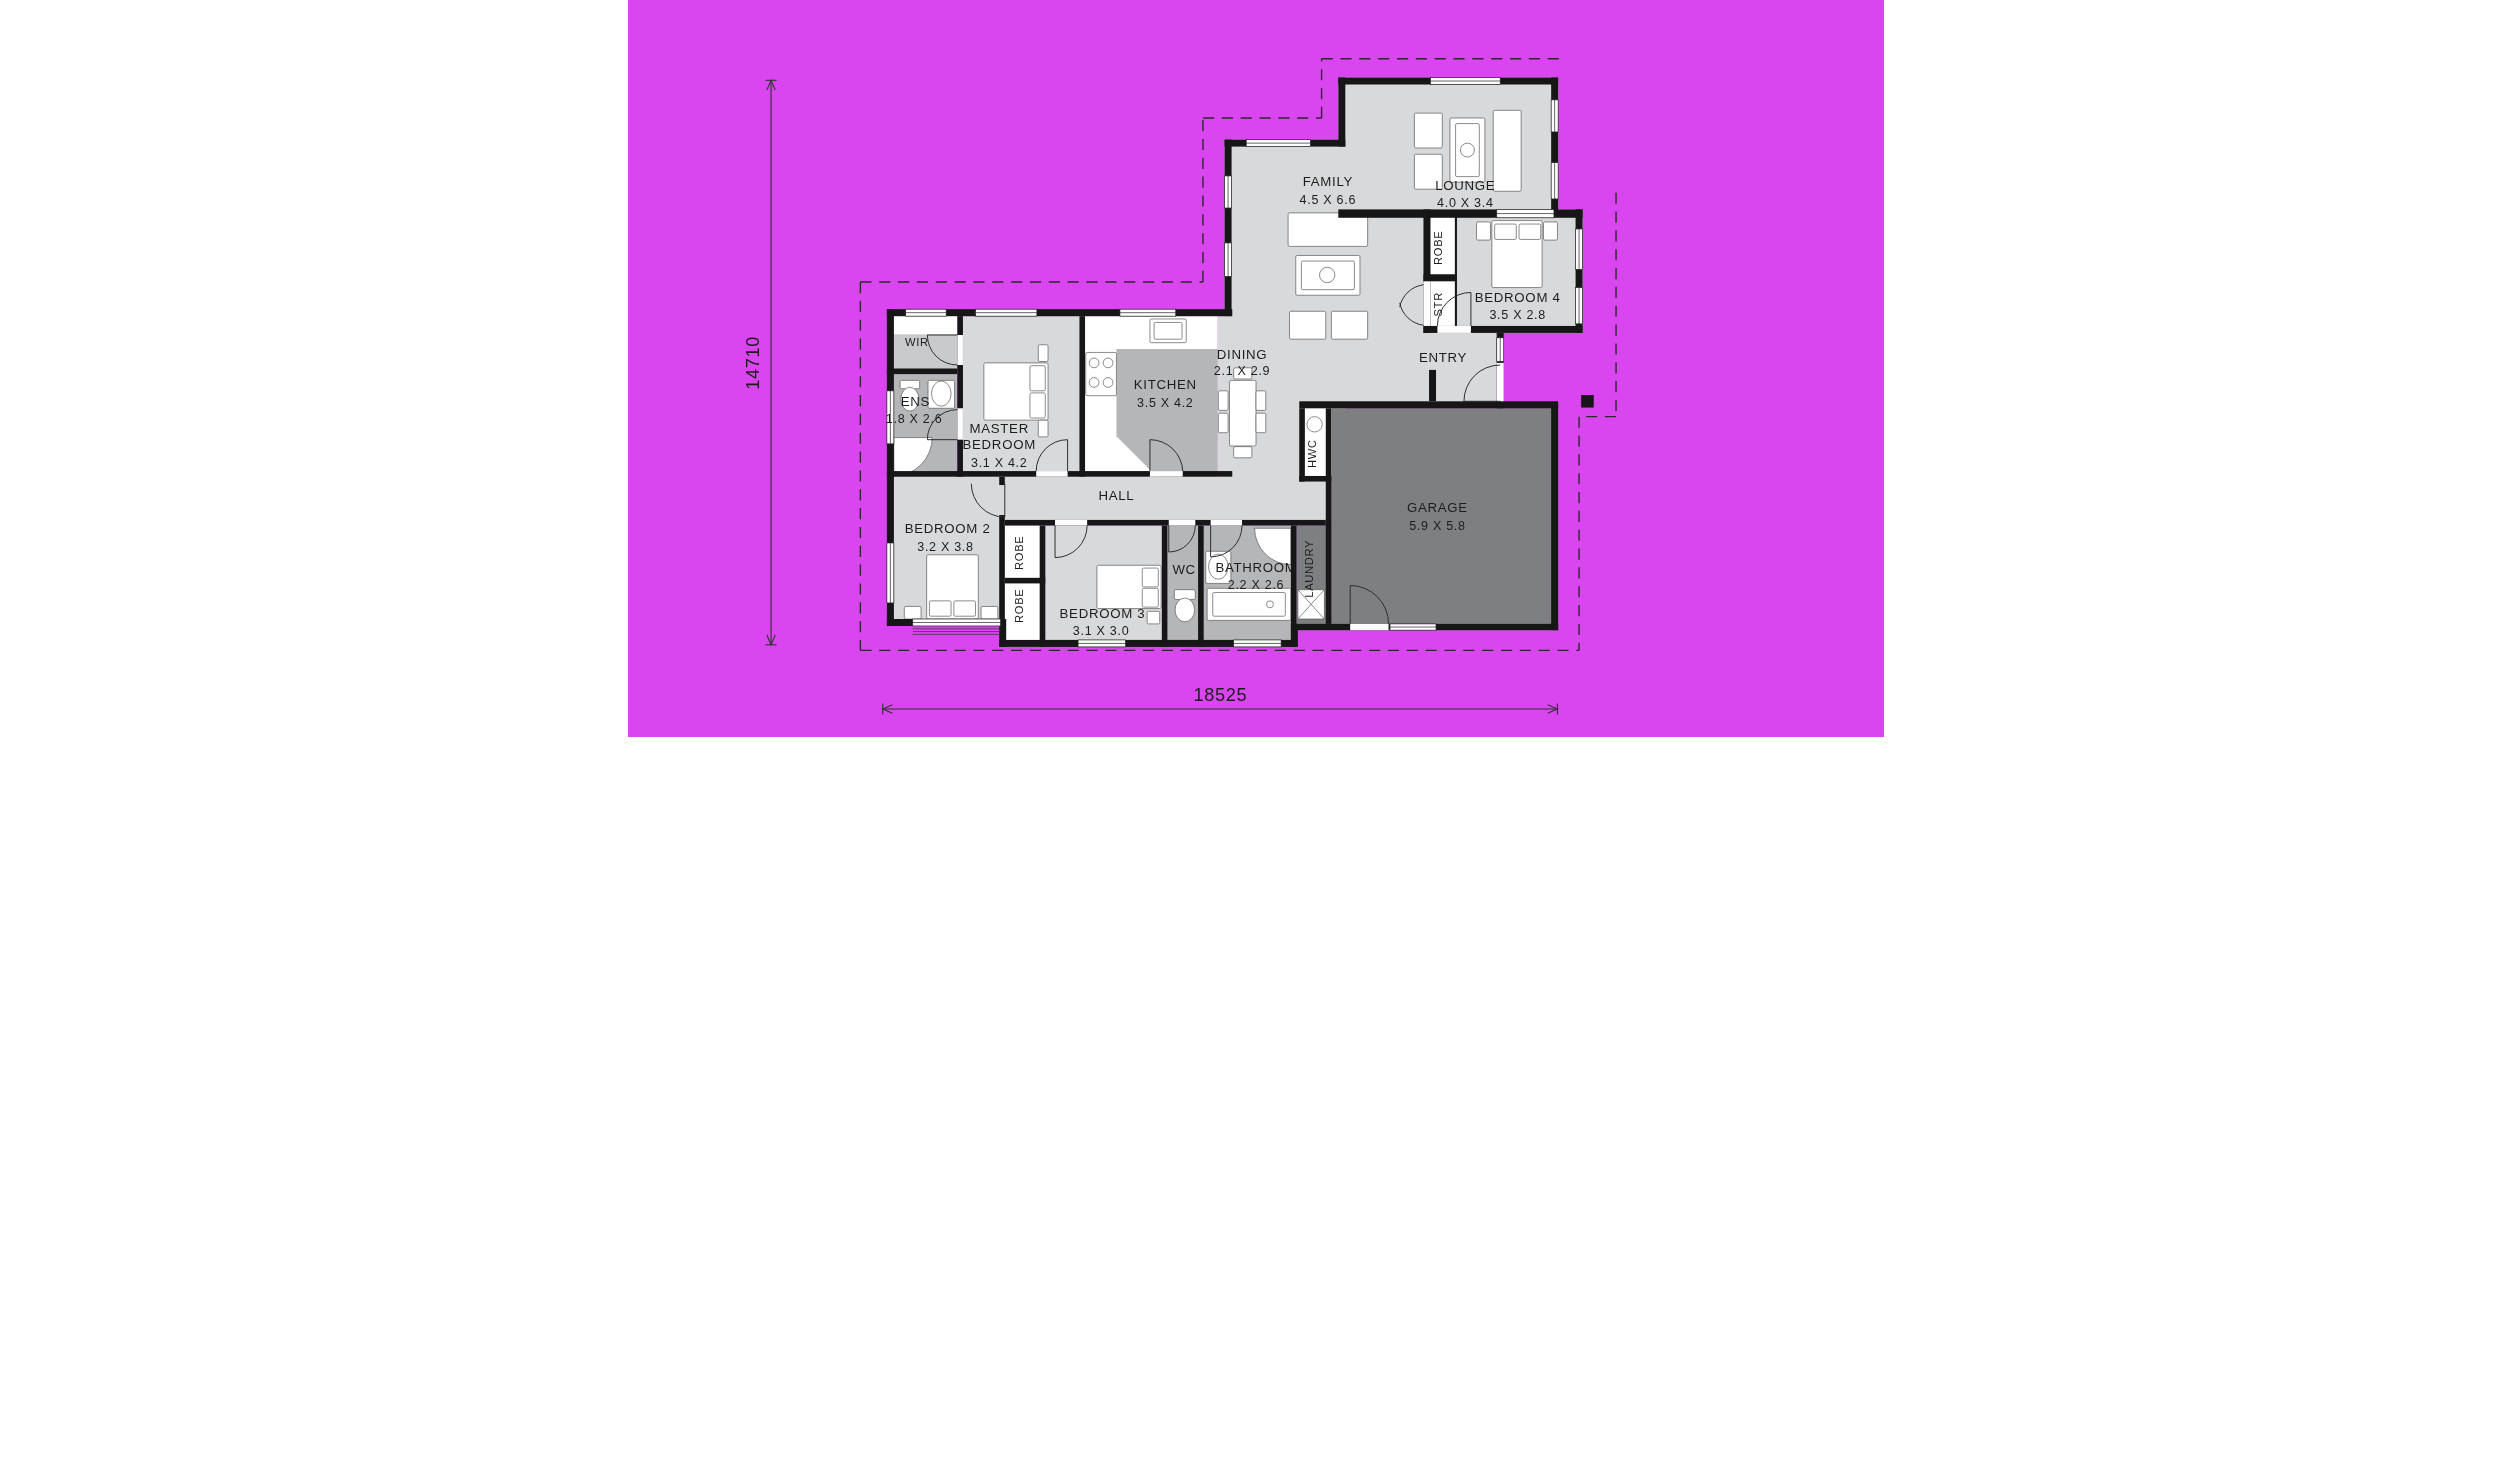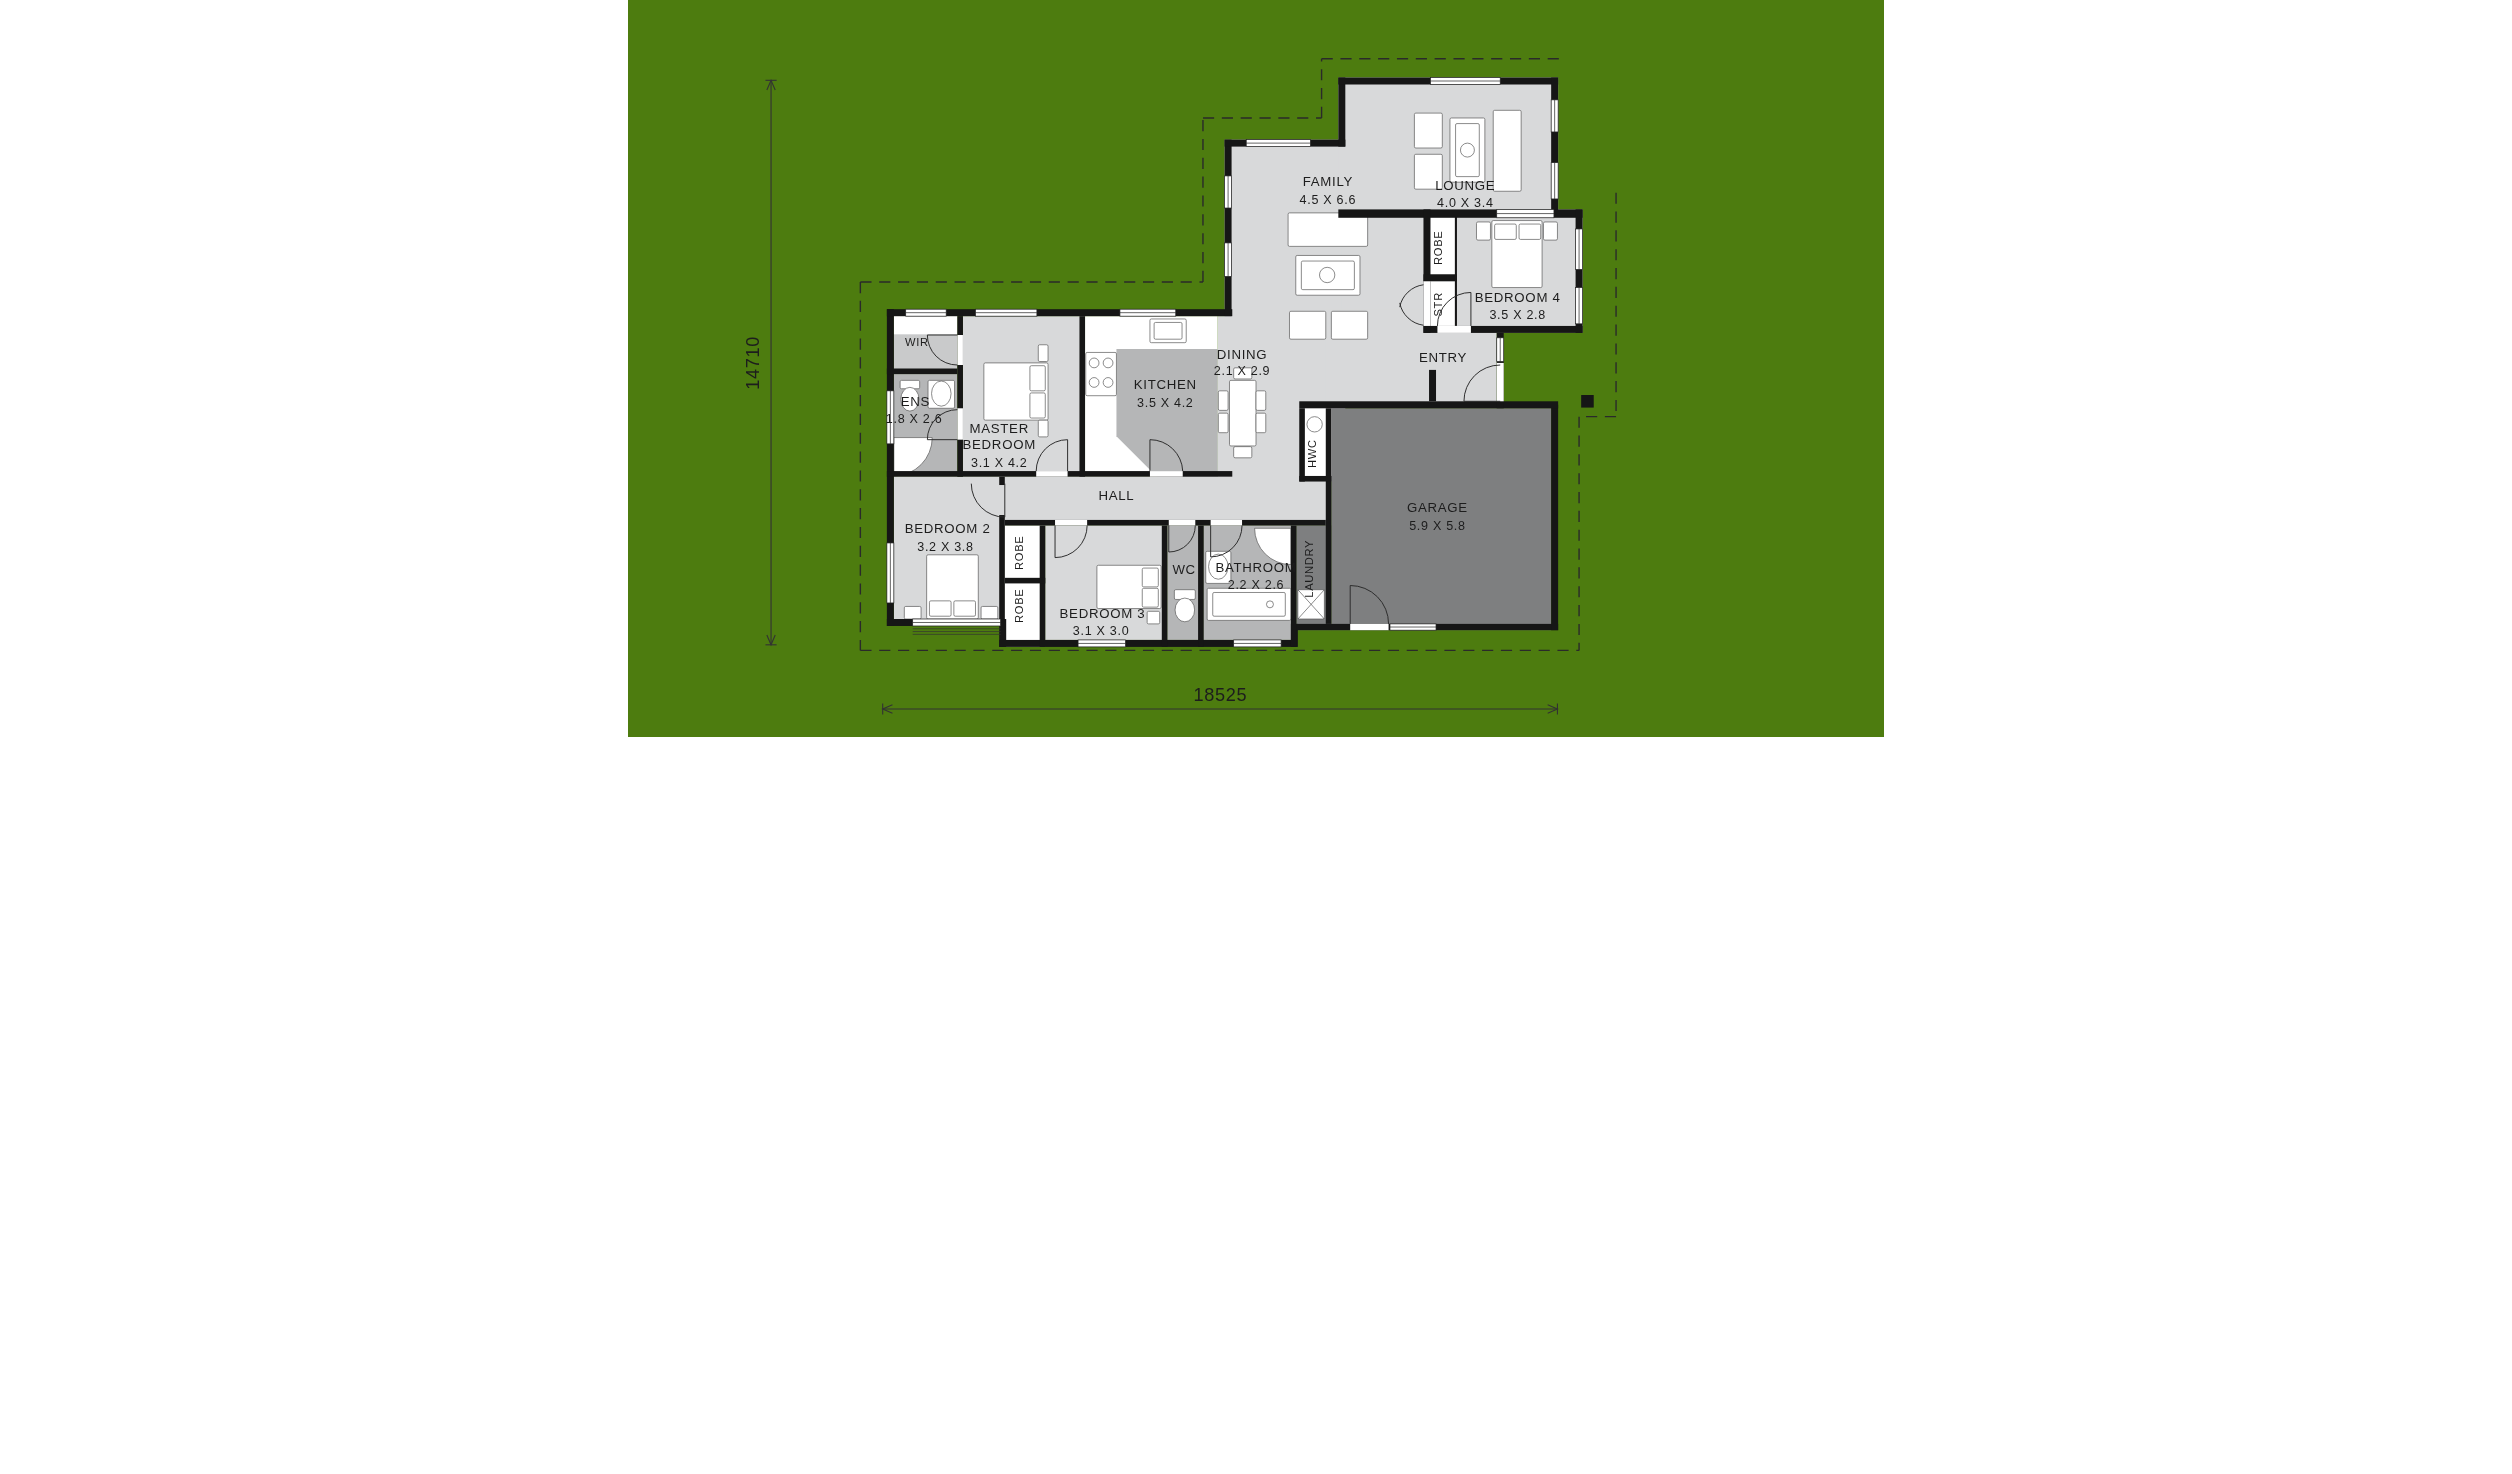--- a/index.html
+++ b/index.html
@@ -1,17 +1,17 @@
 <!DOCTYPE html>
 <html style="font-size:11px"><head>
 <meta charset="utf-8">
 <style>
   html,body{margin:0;padding:0;background:#ffffff;}
   body{font-family:"Liberation Sans", sans-serif;}
-  #stage{width:1256px;height:737px;position:relative;margin:0 auto;background:#4d7c0f;}
+  #stage{width:1256px;height:737px;position:relative;margin:0 auto;background:#d946ef;}
   svg{display:block;}
   text{fill:#1d1d1d;}
   .room-name{font-size:19px;letter-spacing:1px;}
   .room-dims{font-size:18px;letter-spacing:1px;}
   .small-label{font-size:16px;letter-spacing:1px;}
   .dim-number{font-size:26px;letter-spacing:1px;}
 </style>
 </head>
 <body>
 

